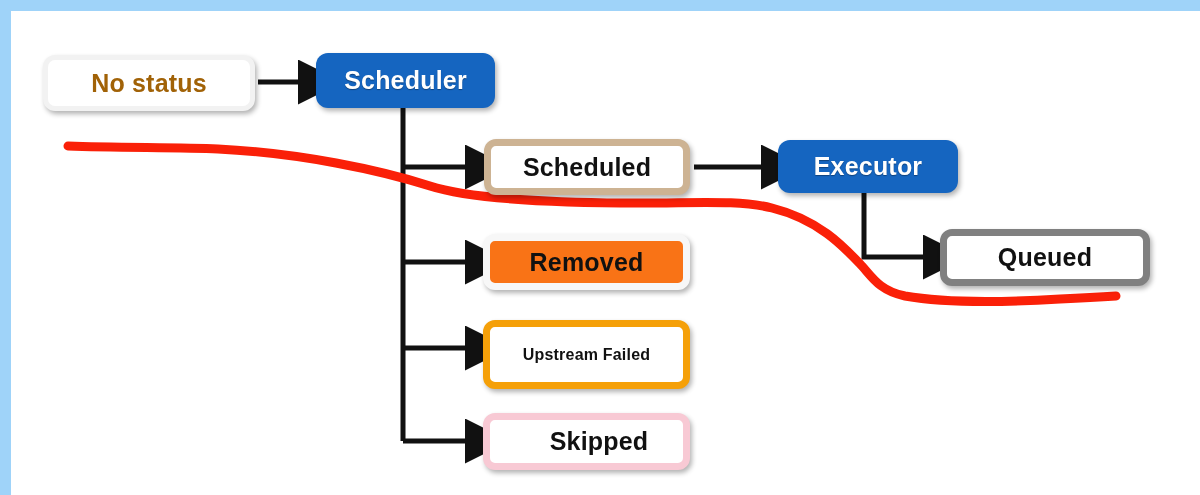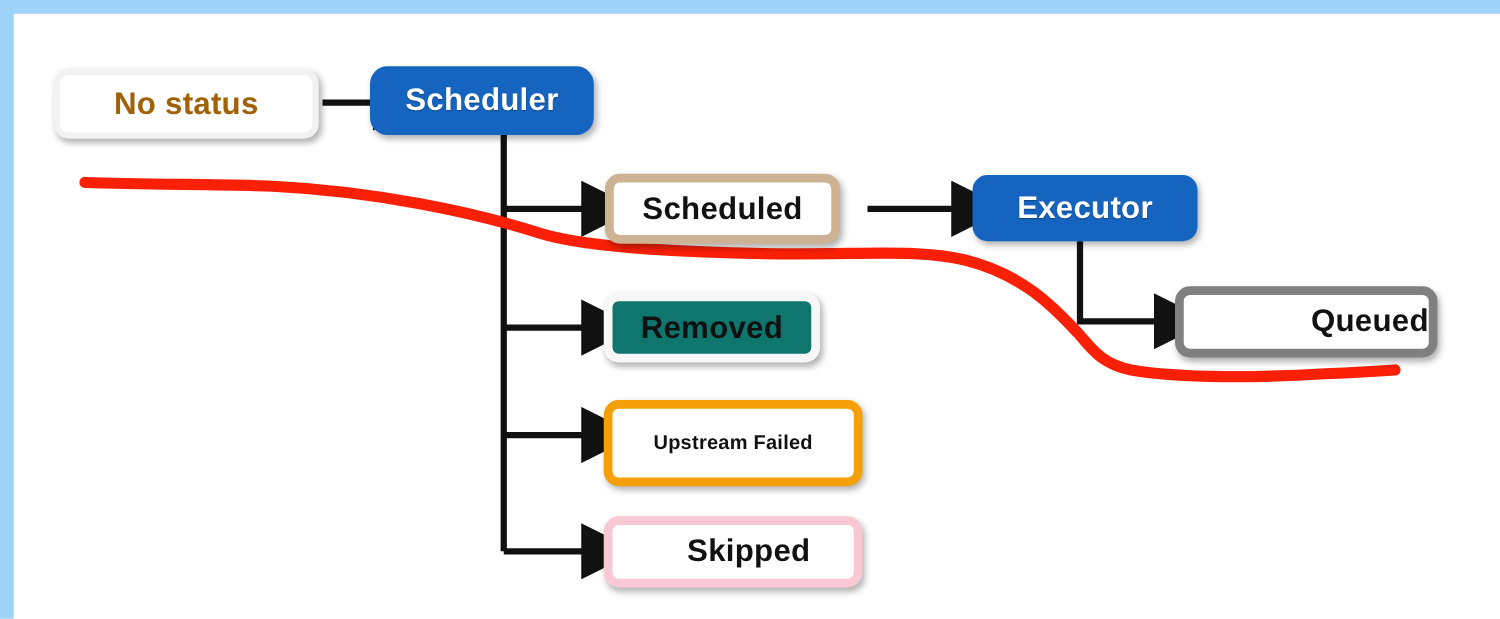--- a/index.html
+++ b/index.html
@@ -126,33 +126,33 @@
                C 872,277 880,291 905,296
                C 945,303 1010,302 1060,299
                C 1085,298 1102,297 1116,296" stroke="#fa2008" stroke-width="9" fill="none" stroke-linecap="round" stroke-linejoin="round"></path>
     </g>
   </svg>
 
   <div id="nodes">
       <div class="node" style="left: 43px; top: 55px; width: 212px; height: 56px; border-width: 5px; border-color: rgb(242, 242, 242); background: rgb(255, 255, 255); color: #a16207; font-size: 25px;">
         <span>No status</span>
       </div>
-      <div class="node filled" style="left: 296px; top: 53px; width: 179px; height: 55px; border-width: 0px; border-color: rgb(21, 101, 192); background: rgb(21, 101, 192); color: rgb(255, 255, 255); font-size: 25px; border-style: none; border-radius: 14px;">
+      <div class="node filled" style="left: 316px; top: 53px; width: 179px; height: 55px; border-width: 0px; border-color: rgb(21, 101, 192); background: rgb(21, 101, 192); color: rgb(255, 255, 255); font-size: 25px; border-style: none;">
         <span>Scheduler</span>
       </div>
-      <div class="node" style="left: 484px; top: 139px; width: 188px; height: 56px; border-width: 7px; border-color: rgb(205, 179, 147); background: rgb(255, 255, 255); color: rgb(17, 17, 17); font-size: 25px;">
+      <div class="node" style="left: 484px; top: 139px; width: 206px; height: 56px; border-width: 7px; border-color: rgb(205, 179, 147); background: rgb(255, 255, 255); color: rgb(17, 17, 17); font-size: 25px;">
         <span>Scheduled</span>
       </div>
       <div class="node filled" style="left: 778px; top: 140px; width: 180px; height: 53px; border-width: 0px; border-color: rgb(21, 101, 192); background: rgb(21, 101, 192); color: rgb(255, 255, 255); font-size: 25px; border-style: none;">
         <span>Executor</span>
       </div>
-      <div class="node" style="left: 940px; top: 229px; width: 210px; height: 57px; border-width: 7px; border-color: rgb(128, 128, 128); background: rgb(255, 255, 255); color: rgb(17, 17, 17); font-size: 25px; justify-content: flex-end;">
+      <div class="node" style="left: 940px; top: 229px; width: 210px; height: 57px; border-width: 7px; border-color: rgb(128, 128, 128); background: rgb(255, 255, 255); color: rgb(17, 17, 17); font-size: 25px;">
         <span>Queued</span>
       </div>
-      <div class="node" style="left: 483px; top: 234px; width: 173px; height: 56px; border-width: 7px; border-color: rgb(247, 247, 247); background: #0f766e; color: rgb(17, 17, 17); font-size: 25px;">
+      <div class="node" style="left: 483px; top: 234px; width: 207px; height: 56px; border-width: 7px; border-color: rgb(247, 247, 247); background: #f97316; color: rgb(17, 17, 17); font-size: 25px;">
         <span>Removed</span>
       </div>
       <div class="node" style="left: 483px; top: 320px; width: 207px; height: 69px; border-width: 7px; border-color: rgb(245, 160, 9); background: rgb(255, 255, 255); color: rgb(17, 17, 17); font-size: 16px;">
         <span>Upstream Failed</span>
       </div>
       <div class="node" style="left: 483px; top: 413px; width: 207px; height: 57px; border-width: 7px; border-color: rgb(248, 201, 212); background: rgb(255, 255, 255); color: rgb(17, 17, 17); font-size: 25px; padding-left: 25px;">
         <span>Skipped</span>
       </div>
     </div>
 

